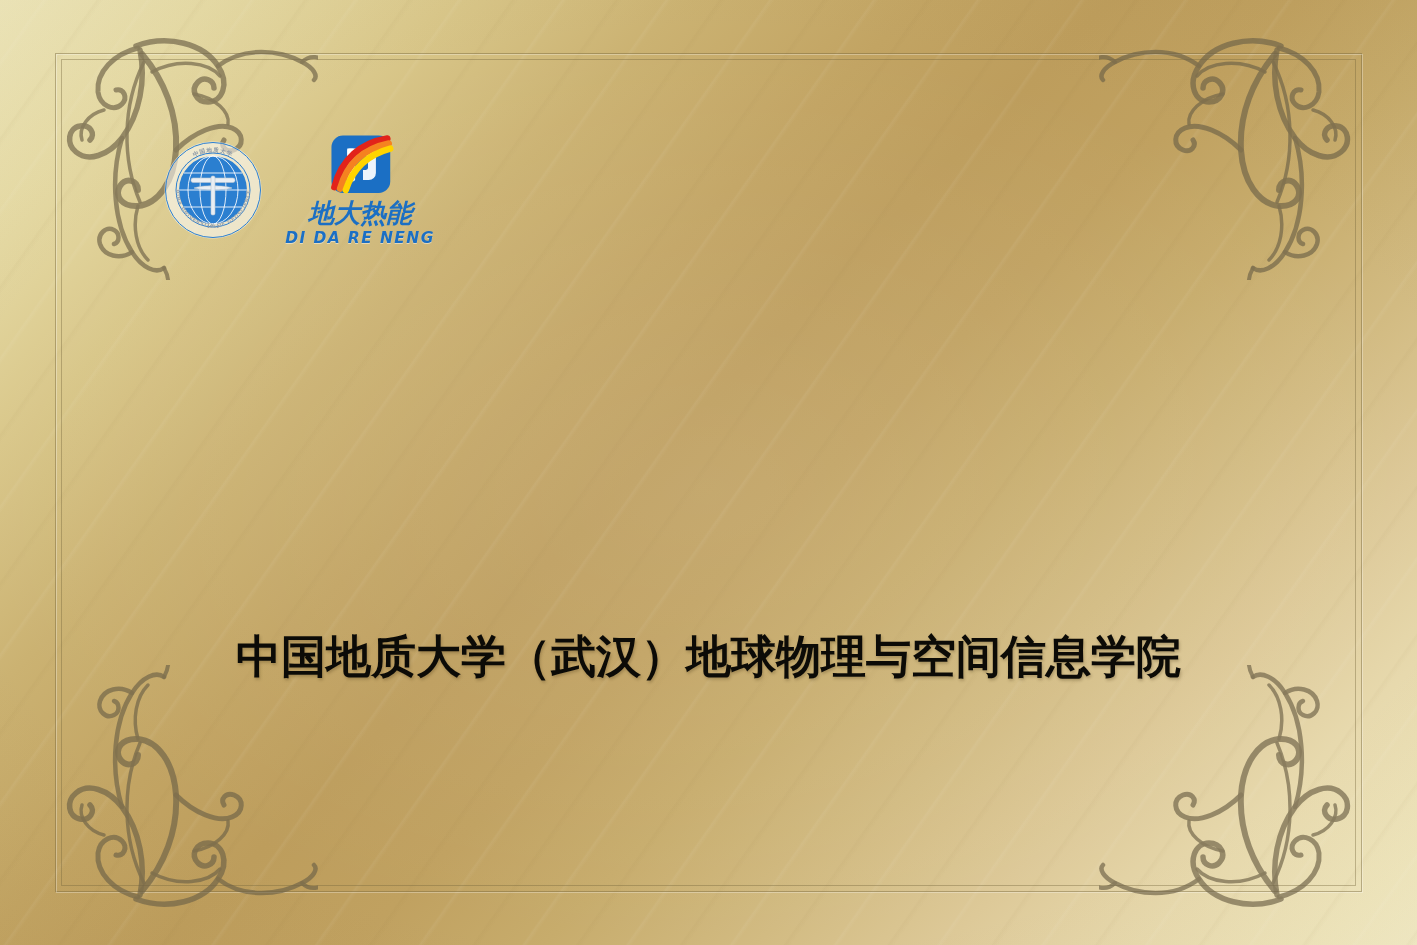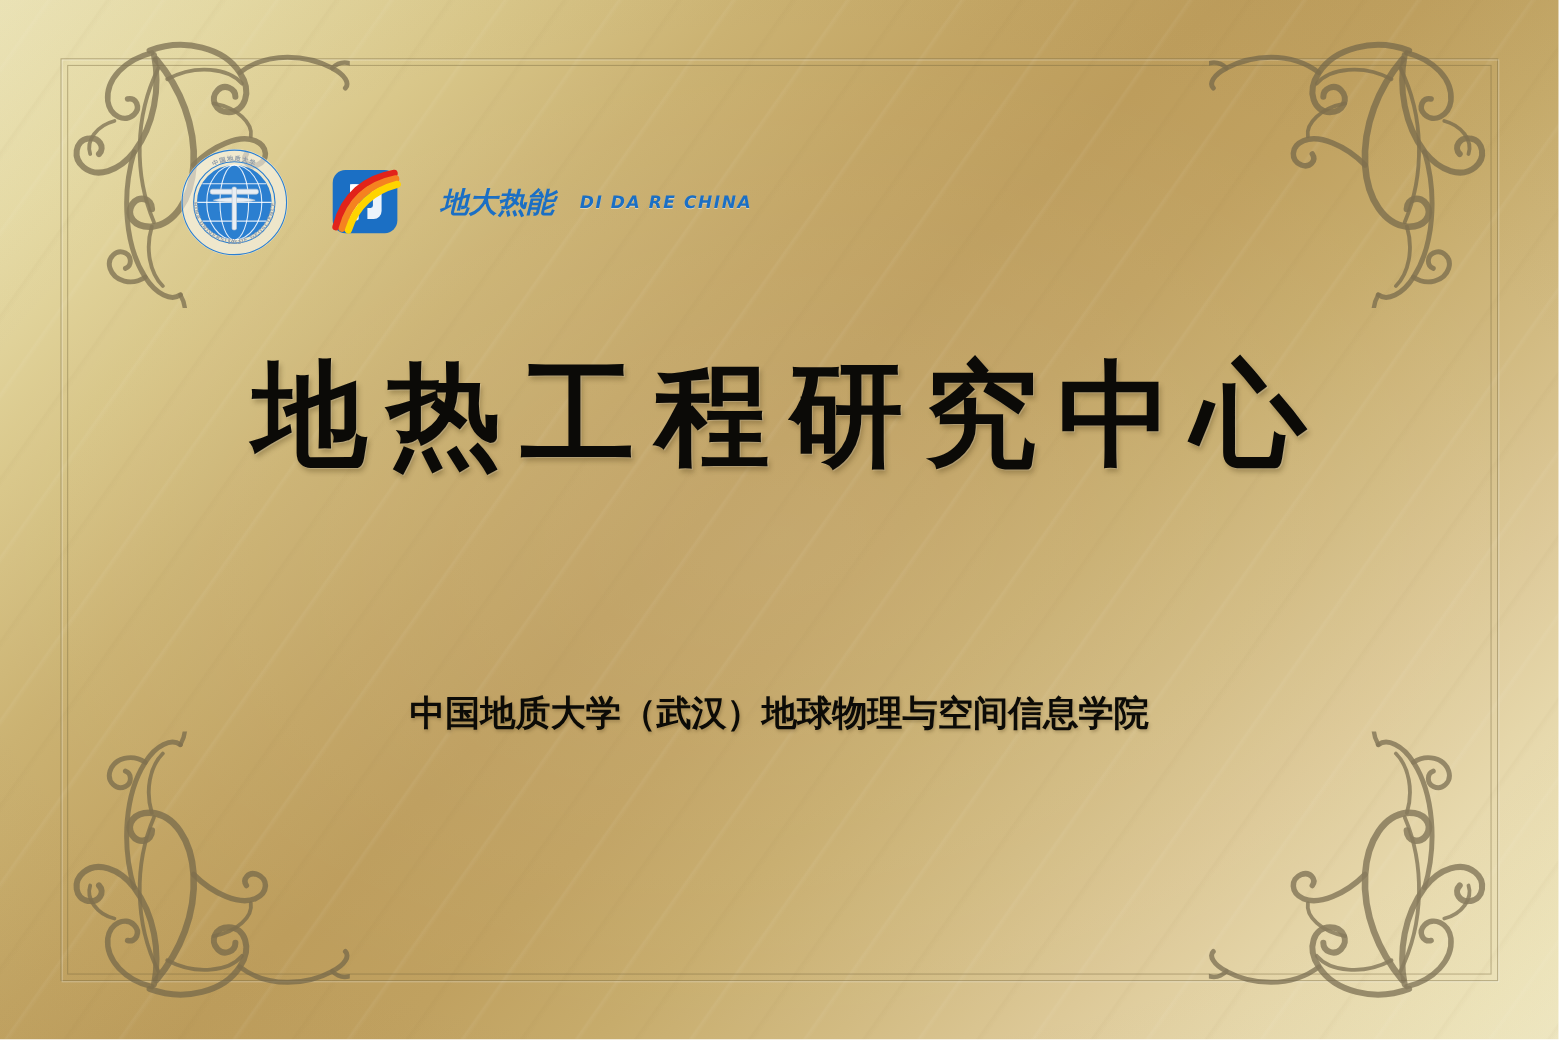--- a/index.html
+++ b/index.html
@@ -79,21 +79,21 @@
   .c-tr{right:18px;top:10px;transform:scaleX(-1);}
   .c-bl{left:18px;bottom:10px;transform:scaleY(-1);}
   .c-br{right:18px;bottom:10px;transform:scale(-1,-1);}
 
   
   .logos{
     position:absolute;left:163px;top:134px;
     display:flex;align-items:center;gap:22px;
   }
   .seal{width:100px;height:100px;display:block;}
-  .brand{display:flex;flex-direction:row;align-items:center;}
+  .brand{display:flex;flex-direction:column;align-items:center;}
   .brand-mark{width:86px;height:62px;display:block;margin-left:6px;}
   .brand-cn{display:block;width:150px;height:36px;margin-top:-2px;}
   .brand-py{
     font-family:"DejaVu Sans","Liberation Sans",sans-serif;
     font-style:italic;font-weight:bold;
     font-size:15.5px;letter-spacing:1.4px;
     color:#1b6fc4;
     line-height:1;
     margin-top:1px;
     text-shadow:0 1px 0 rgba(255,255,255,.45);
@@ -118,21 +118,21 @@
 
   
   .footer{
     position:absolute;left:0;right:0;top:630px;
     text-align:center;
     color:#0c0b07;
   }
   .org-line1{
     font-family:"DejaVu Sans","Liberation Sans",sans-serif;
     font-weight:bold;
-    font-size:32px;
+    font-size:45px;
     line-height:1.18;
     letter-spacing:0px;
     white-space:nowrap;
     text-shadow:1px 2px 3px rgba(70,52,18,0.28);
   }
   .org-line2{
     font-family:"DejaVu Sans","Liberation Sans",sans-serif;
     font-weight:bold;
     font-size:50px;
     line-height:1.22;
@@ -287,23 +287,22 @@
           <path d="M20 74 C30 34 58 12 94 6" stroke="#e2231a" stroke-width="9"></path>
           <path d="M28 76 C38 40 62 20 96 13" stroke="#f58220" stroke-width="9"></path>
           <path d="M36 78 C46 46 68 28 98 20" stroke="#ffd400" stroke-width="9"></path>
         </g>
       </svg>
 
       <svg class="brand-cn" viewBox="0 0 300 72" xmlns="http://www.w3.org/2000/svg">
         <text x="150" y="55" text-anchor="middle" font-family="'DejaVu Sans','Liberation Sans',sans-serif" font-size="52" font-weight="bold" font-style="italic" fill="#1b6fc4">地大热能</text>
       </svg>
 
-      <div class="brand-py">DI DA RE CHINA</div>
+      <div class="brand-py">DI DA RE NENG</div>
     </div>
   </div>
 
-  <div class="title">地热工程研究中心</div>
 
   <div class="footer">
     <div class="org-line1">中国地质大学（武汉）地球物理与空间信息学院</div>
   </div>
 
 </div>
 
 </body></html>

